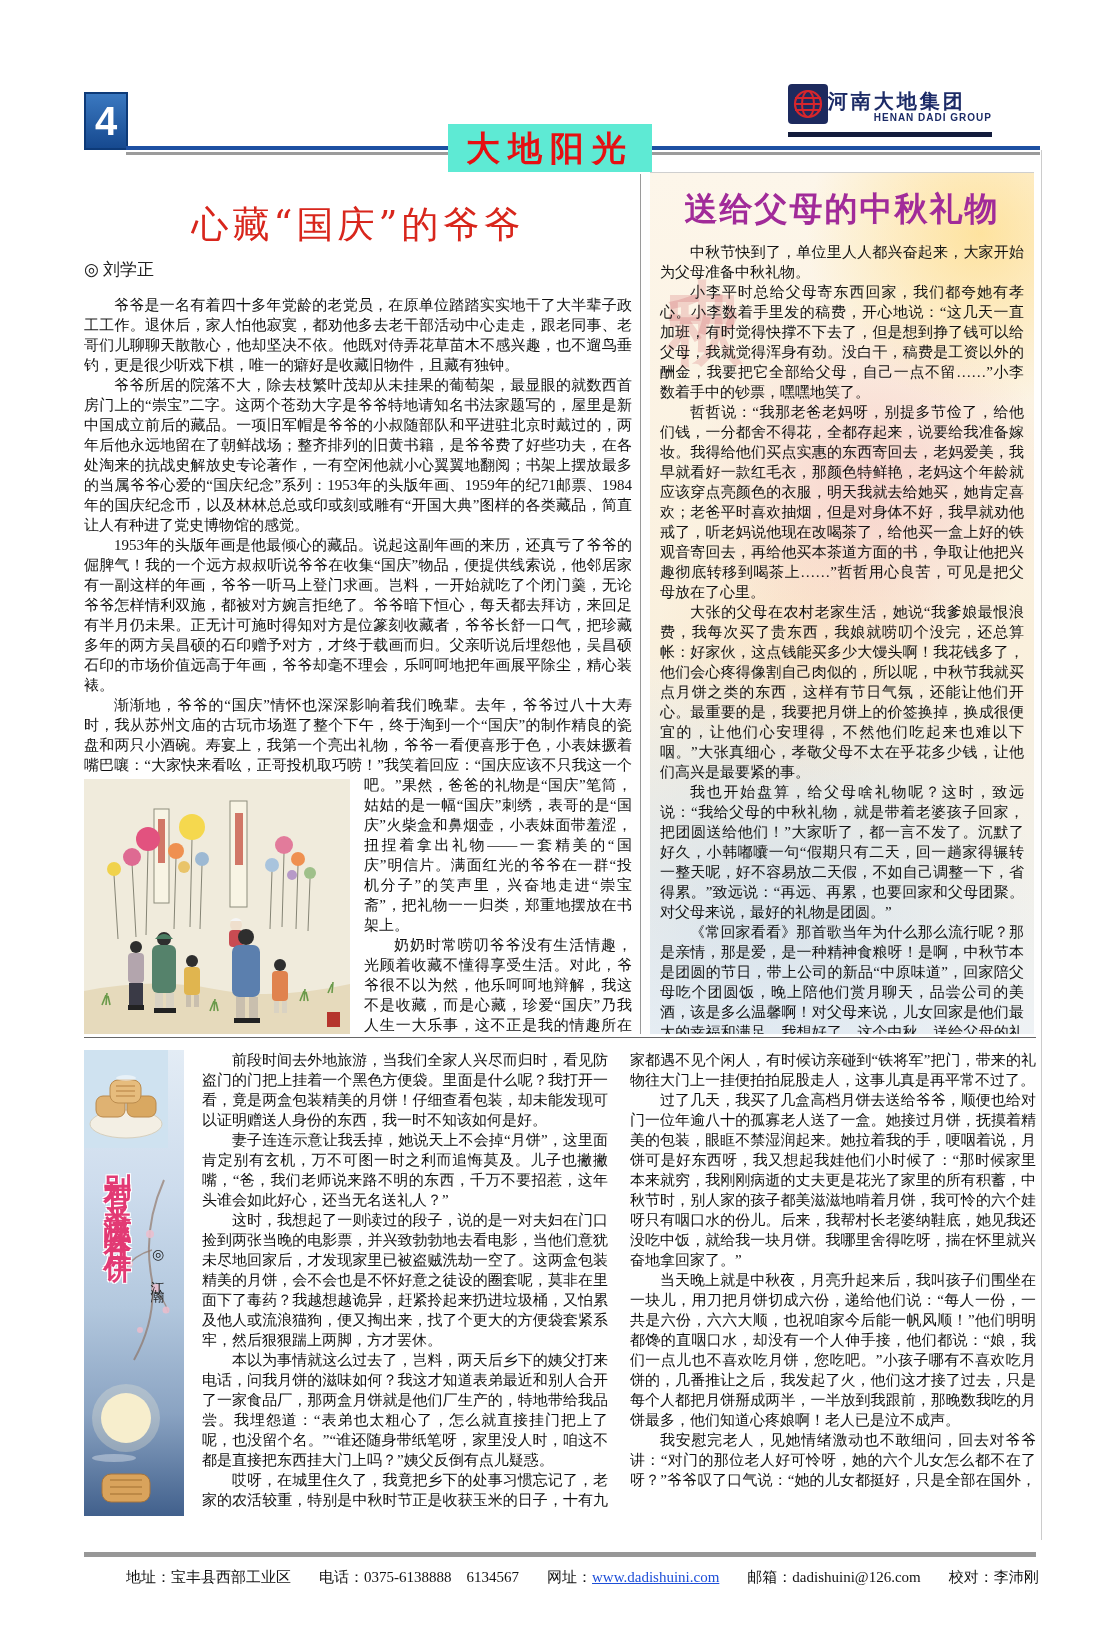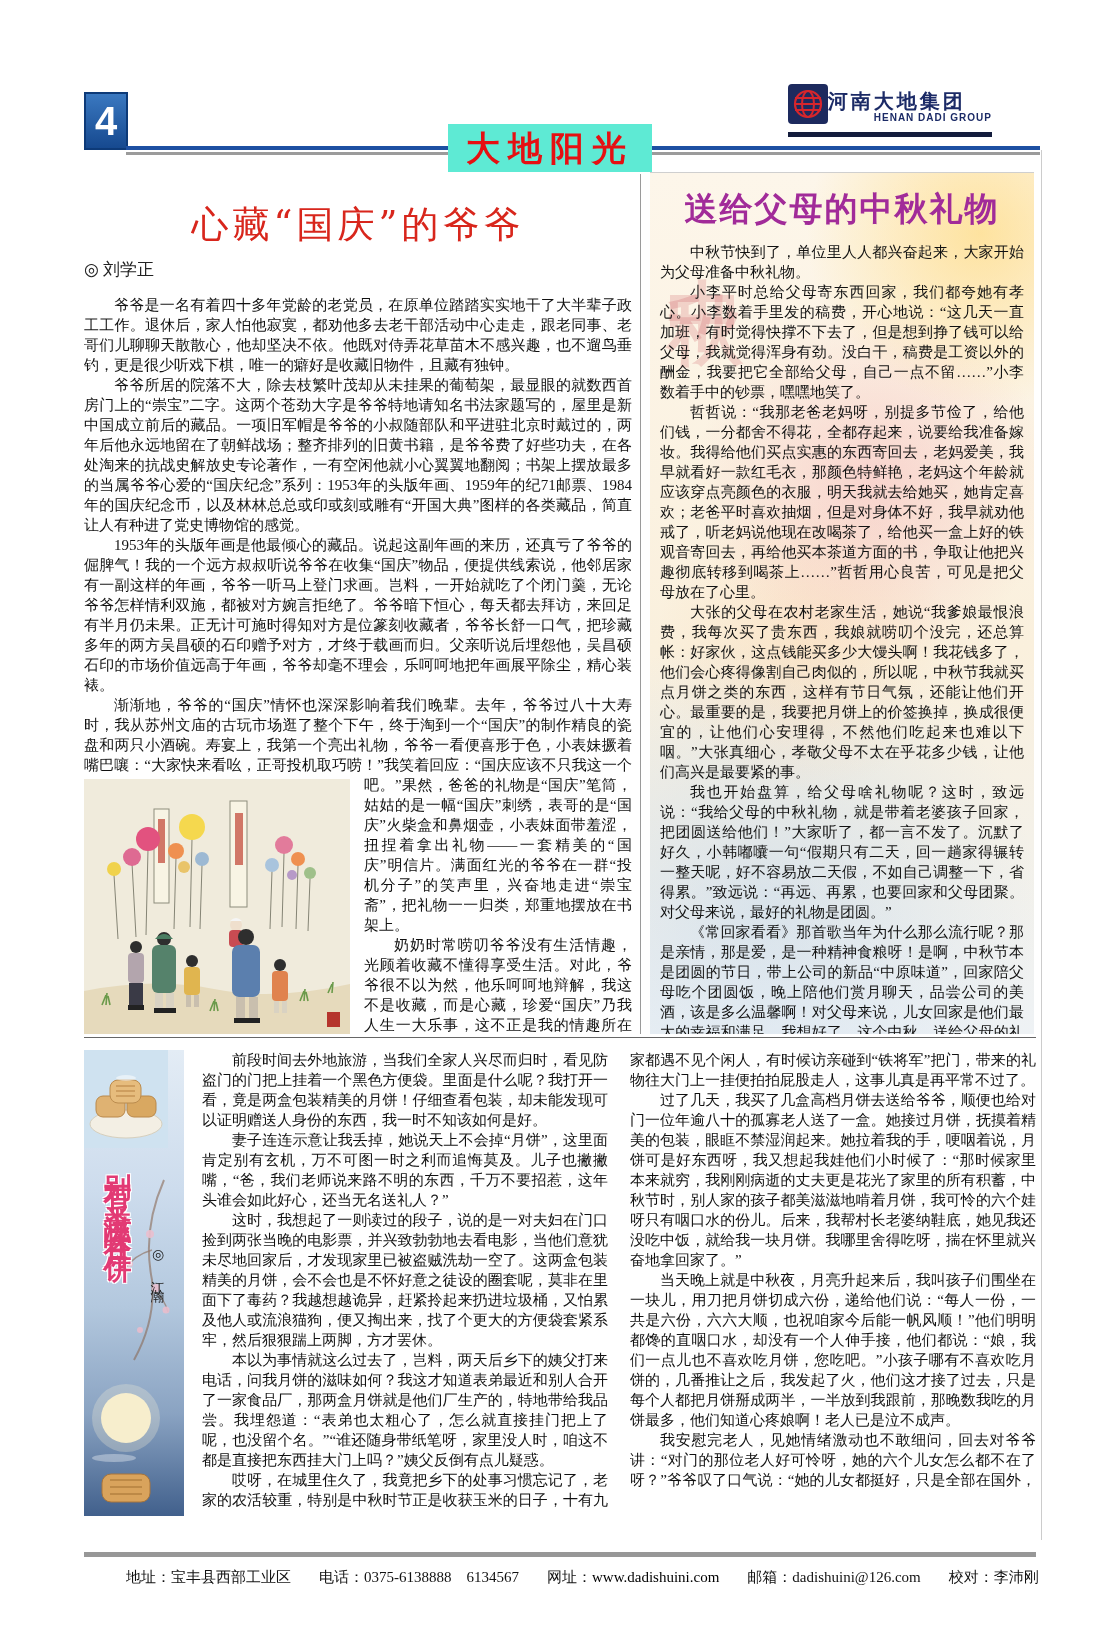--- a/index.html
+++ b/index.html
@@ -63,21 +63,21 @@
     font-family:"DejaVu Serif",serif;
     text-shadow:-1px -1px 0 #fff,1px -1px 0 #fff,-1px 1px 0 #fff,1px 1px 0 #fff;}
   .vauthor{position:absolute;left:64px;top:196px;writing-mode:vertical-rl;z-index:2;
     font-size:14px;letter-spacing:8px;color:#222;}
   .cols{margin-left:18px;width:842px;height:466px;column-count:2;column-gap:22px;column-fill:auto;}
   .cols p{margin:0;font-size:15px;line-height:20px;text-align:justify;text-indent:2em;}
   
   .footer-rule{position:absolute;left:84px;top:1552px;width:952px;height:5px;background:#979797;}
   .footer{position:absolute;left:84px;top:1568px;width:952px;display:flex;gap:28px;
     font-size:15px;color:#111;white-space:nowrap;margin-left:42px;}
-  .footer .weblink{color:#000000;cursor:pointer;}
+  .footer .weblink{color:#1d4ed8;text-decoration:underline;cursor:pointer;}
 </style>
 </head>
 <body>
 
 <div class="page">
 
   <div class="pagenum">4</div>
   <div class="headrule"></div>
   <div class="masthead">大地阳光</div>
   <div class="logo">

